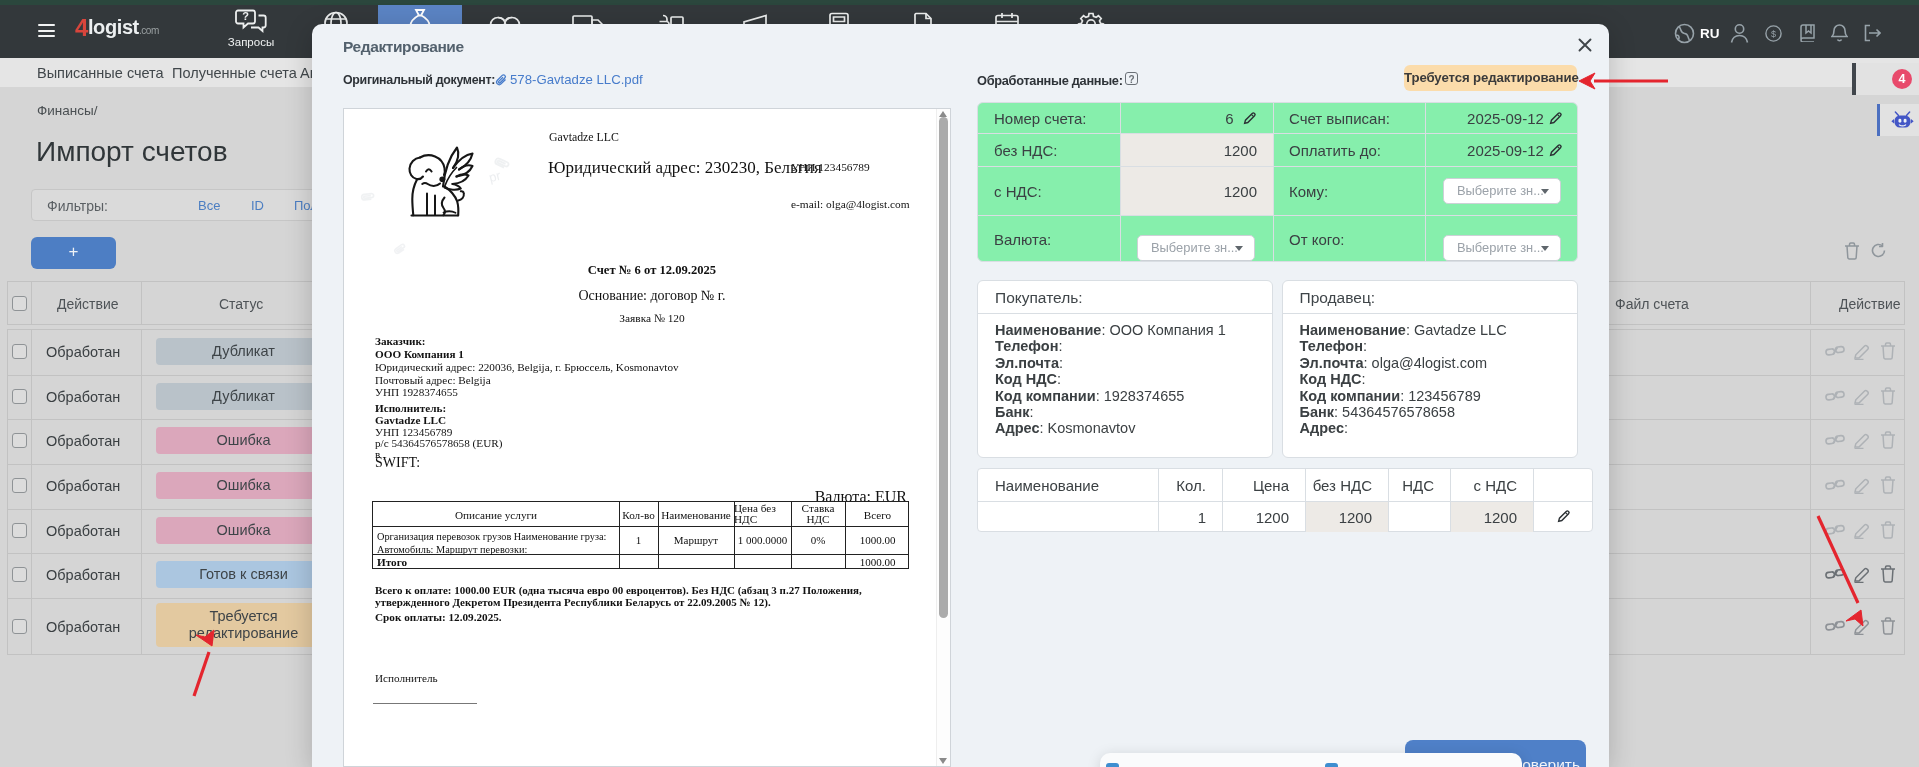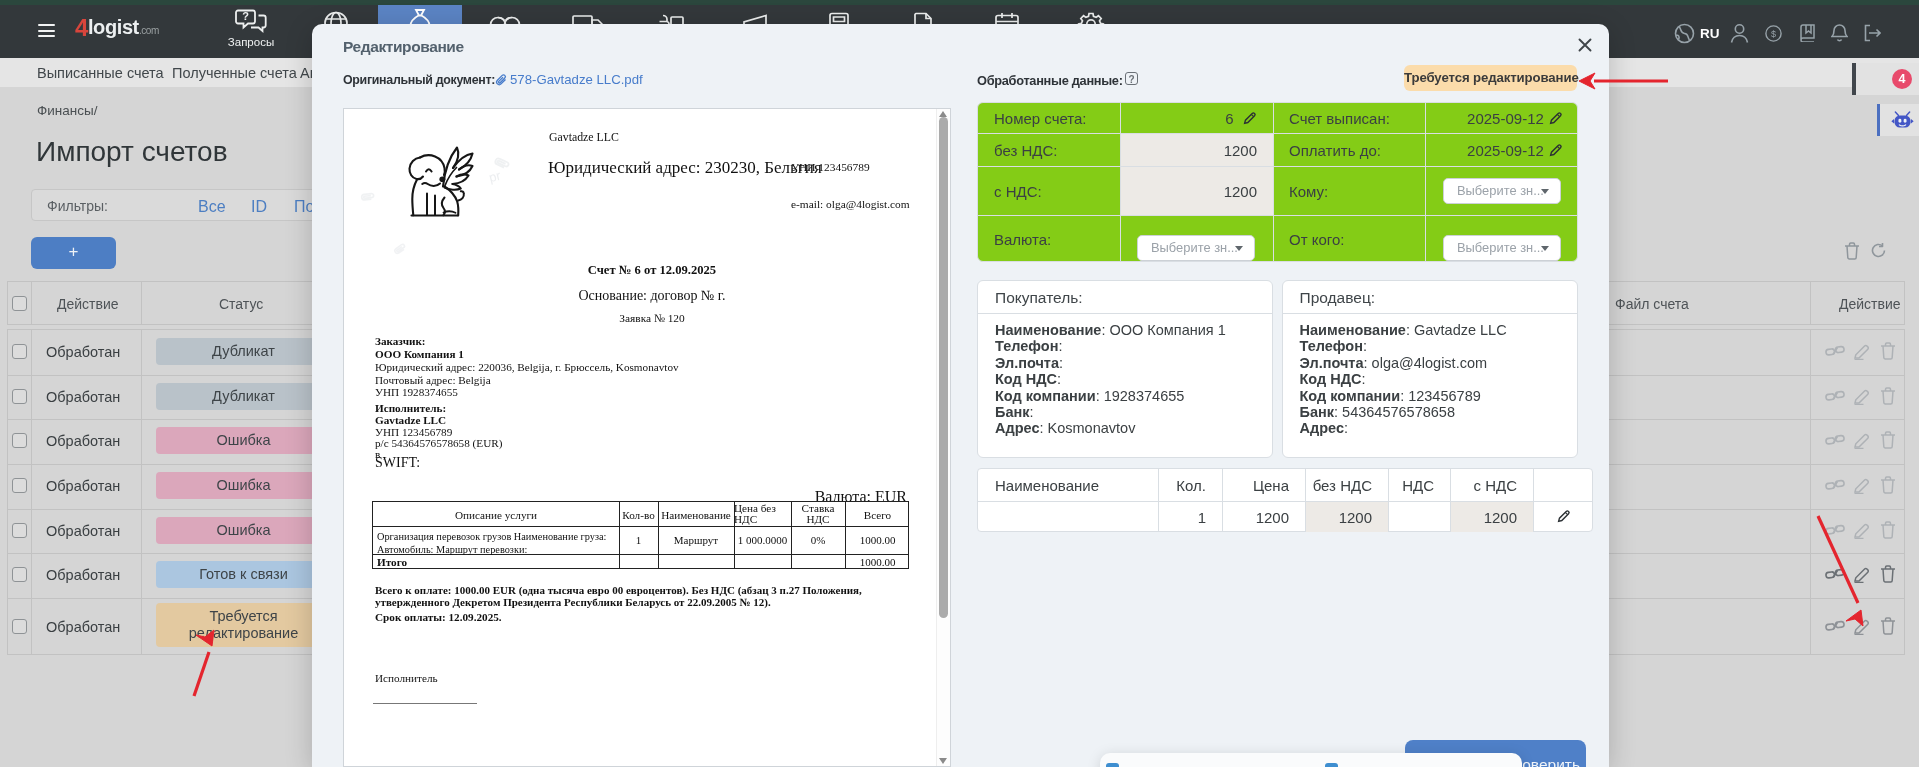--- a/index.html
+++ b/index.html
@@ -18,21 +18,21 @@
 .navlabel{font-size:11.5px;color:#f0f2f2;margin-top:1px}
 #bluetab{left:378px;top:0px;width:84px;height:58px;background:#5b84c4;z-index:1}
 .rico{position:absolute;top:24px;color:#97a2a9;z-index:2}
 #rutxt{left:1700px;top:26px;color:#fff;font-weight:700;font-size:13.5px;z-index:2}
 #tabsrow{left:0;top:58px;width:1919px;height:29px;background:#e5e5e5;color:#41474b;font-size:14.5px}
 #tabsrow span{position:absolute;top:7px}
 #crumb{left:37px;top:103px;font-size:13.5px;color:#4a4f52}
 #h1{left:36px;top:136px;font-size:28px;color:#303639;font-weight:400}
 #filterbar{left:31px;top:189px;width:1570px;height:32px;background:#dadada;border:1px solid #c6c6c6;border-radius:4px}
 #filterbar .lab{position:absolute;left:15px;top:8px;font-size:14px;color:#5a5f63}
-#filterbar a{position:absolute;top:8px;font-size:16px;color:#4c7ec2;text-decoration:none}
+#filterbar a{position:absolute;top:8px;font-size:13px;color:#4c7ec2;text-decoration:none}
 #plusbtn{left:31px;top:237px;width:85px;height:32px;background:#4d7ec4;border-radius:6px;color:#eef2f6;font-size:17px;text-align:center;line-height:30px}
 .tbl{border:1px solid #c2c2c2}
 .vline{position:absolute;top:0;bottom:0;width:1px;background:#c2c2c2}
 .hline{position:absolute;left:0;right:0;height:1px;background:#c2c2c2}
 .cb{position:absolute;left:11px;width:15px;height:15px;border:1px solid #8f9396;border-radius:3px;background:#dcdcdc}
 .hcell{position:absolute;font-size:14px;color:#4e5357}
 .rowtxt{position:absolute;left:38px;font-size:14.5px;color:#3a3f42}
 .badge{position:absolute;left:148px;width:175px;height:27px;line-height:27px;border-radius:4px;font-size:14.5px;text-align:center;color:#3e4448}
 .aicon{position:absolute;color:#a6aaae}
 #tab4{left:1852px;top:63px;width:67px;height:32px;background:#e2e2e2;border-left:4px solid #41464c}
@@ -46,21 +46,21 @@
 #clip{position:absolute;left:182px;top:49px;color:#477ccb}
 #doc{position:absolute;left:31px;top:84px;width:608px;height:659px;background:#fff;border:1px solid #cfd4d9;font-family:"Liberation Serif",serif;color:#111}
 #doc .d{position:absolute;font-size:11.2px;line-height:13px;white-space:nowrap}
 #doc .b{font-weight:700}
 #doc .c{text-align:center;left:0;width:616px}
 .rp{position:absolute;font-size:15px;color:#3b4043}
 #proclab{left:665px;top:49px;font-weight:700;color:#2e3338;font-size:12.8px;letter-spacing:-.3px}
 #qicon{left:813px;top:48px;width:13px;height:13px;border:1px solid #6a7076;border-radius:3px;color:#6a7076;font-size:10px;text-align:center;line-height:13px;font-weight:700}
 #obadge{left:1092px;top:41px;width:173px;height:26px;background:#fbdcab;border-radius:6px;font-size:13.2px;letter-spacing:-.1px;font-weight:700;color:#3b3b3b;text-align:center;line-height:26px;white-space:nowrap}
 
-#fgrid{left:665px;top:78px;width:601px;height:160px;background:#84cc16;border:1px solid #d9dee3;border-radius:6px}
+#fgrid{left:665px;top:78px;width:601px;height:160px;background:#86efac;border:1px solid #d9dee3;border-radius:6px}
 #fgrid .gv{position:absolute;top:0;bottom:0;width:1px;background:#d9dee3}
 #fgrid .gh{position:absolute;left:0;right:0;height:1px;background:#d9dee3}
 #fgrid .lab{position:absolute;left:16px;font-size:15px;color:#3b4043}
 #fgrid .val{position:absolute;font-size:15px;color:#3b4043;text-align:right}
 .beige{background:#edeae6}
 .sel{position:absolute;height:26px;background:#fff;border:1px solid #ccd1d6;border-radius:5px;font-size:12.9px;color:#9ba2a9;line-height:24px;padding-left:13px;white-space:nowrap}
 .sel i{font-style:normal;display:inline-block;max-width:88px;overflow:hidden}
 .sel .car{position:absolute;right:11px;top:10px;width:0;height:0;border-left:4.5px solid transparent;border-right:4.5px solid transparent;border-top:5.5px solid #5f666c}
 .card{position:absolute;top:256px;height:178px;background:#fff;border:1px solid #d9dee3;border-radius:6px}
 .card .chead{position:absolute;left:0;right:0;top:0;height:33px;border-bottom:1px solid #d9dee3;font-size:15.5px;color:#3f4549;line-height:33px;padding-left:17px}

